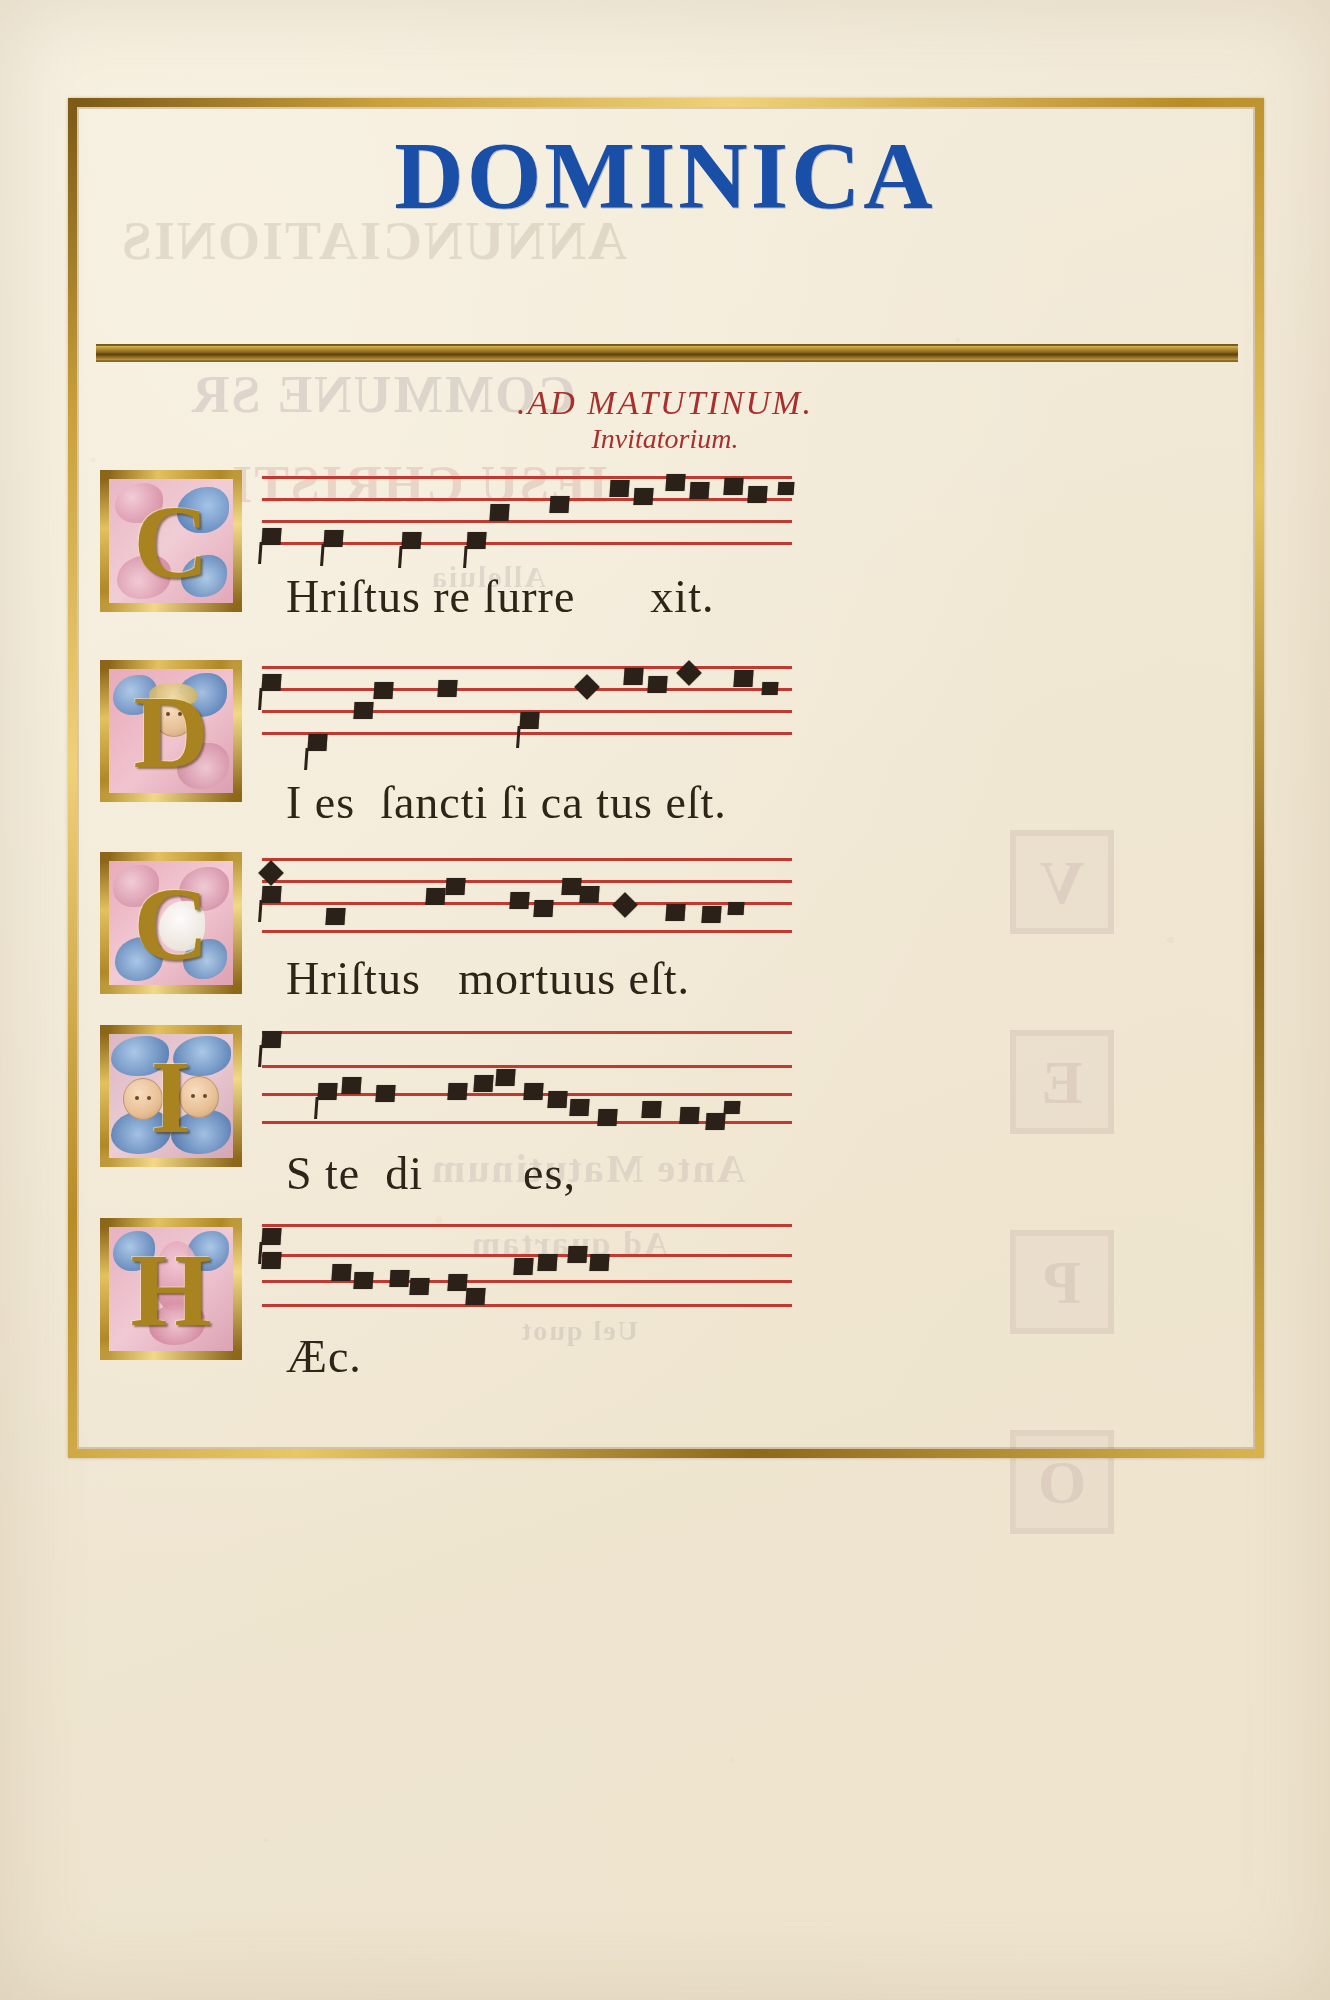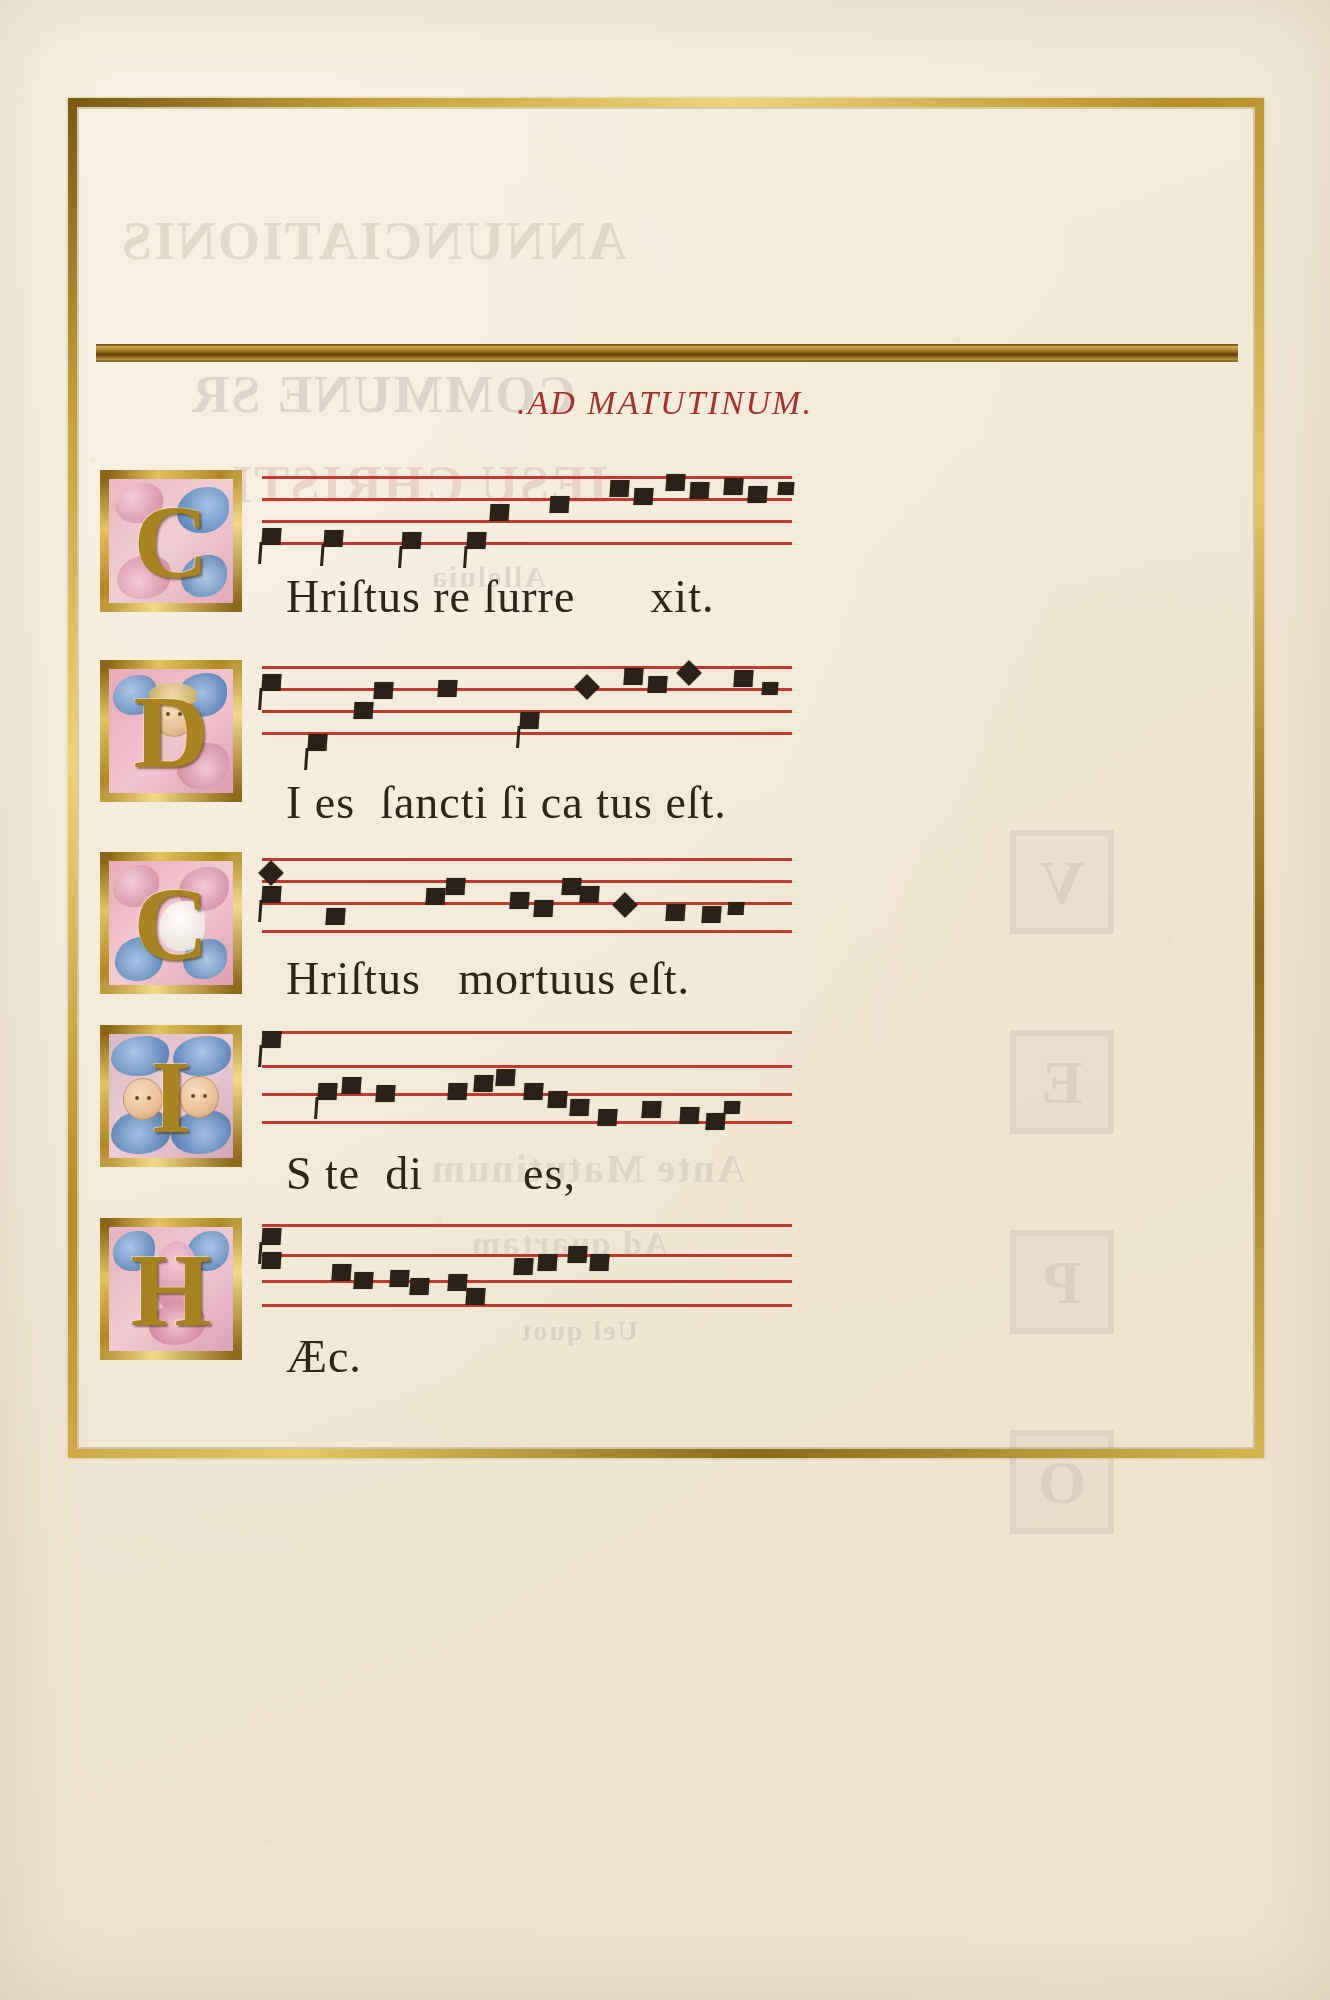--- a/index.html
+++ b/index.html
@@ -292,22 +292,24 @@
       <span>P</span>
     </div>
   <div class="ghost-box" style="left:1010px; top:1430px;">
       <span>O</span>
     </div>
 
   <div class="frame">
     <div class="frame-inner"></div>
   </div>
 
+  <div class="title-main">DOMINICA</div>
   <div class="rule"></div>
   <div class="rubric">.AD MATUTINUM.</div>
+  <div class="rubric2">Invitatorium.</div>
 
   <div class="system" style="top:470px;">
     <div class="initial" style="top:0;">
       <div class="bg" style="background:linear-gradient(135deg,#e9b7c4 0%,#f0cdd5 50%,#e3a7b8 100%);"></div>
       <div class="leaf" style="left:6px;  top:4px;   width:48px; height:40px; background:radial-gradient(circle at 35% 35%,#f3cdd8,#cf7f98);"></div>
       <div class="leaf" style="right:4px; top:8px;   width:52px; height:46px; background:radial-gradient(circle at 60% 40%,#9ec3e8,#3f6fae);"></div>
       <div class="leaf" style="left:8px;  bottom:4px;width:54px; height:44px; background:radial-gradient(circle at 40% 60%,#f2c9d5,#cc7e96);"></div>
       <div class="leaf" style="right:6px; bottom:6px;width:46px; height:42px; background:radial-gradient(circle at 55% 55%,#a8cbe9,#4572ad);"></div>
       <div class="letter">C</div>
     </div>

